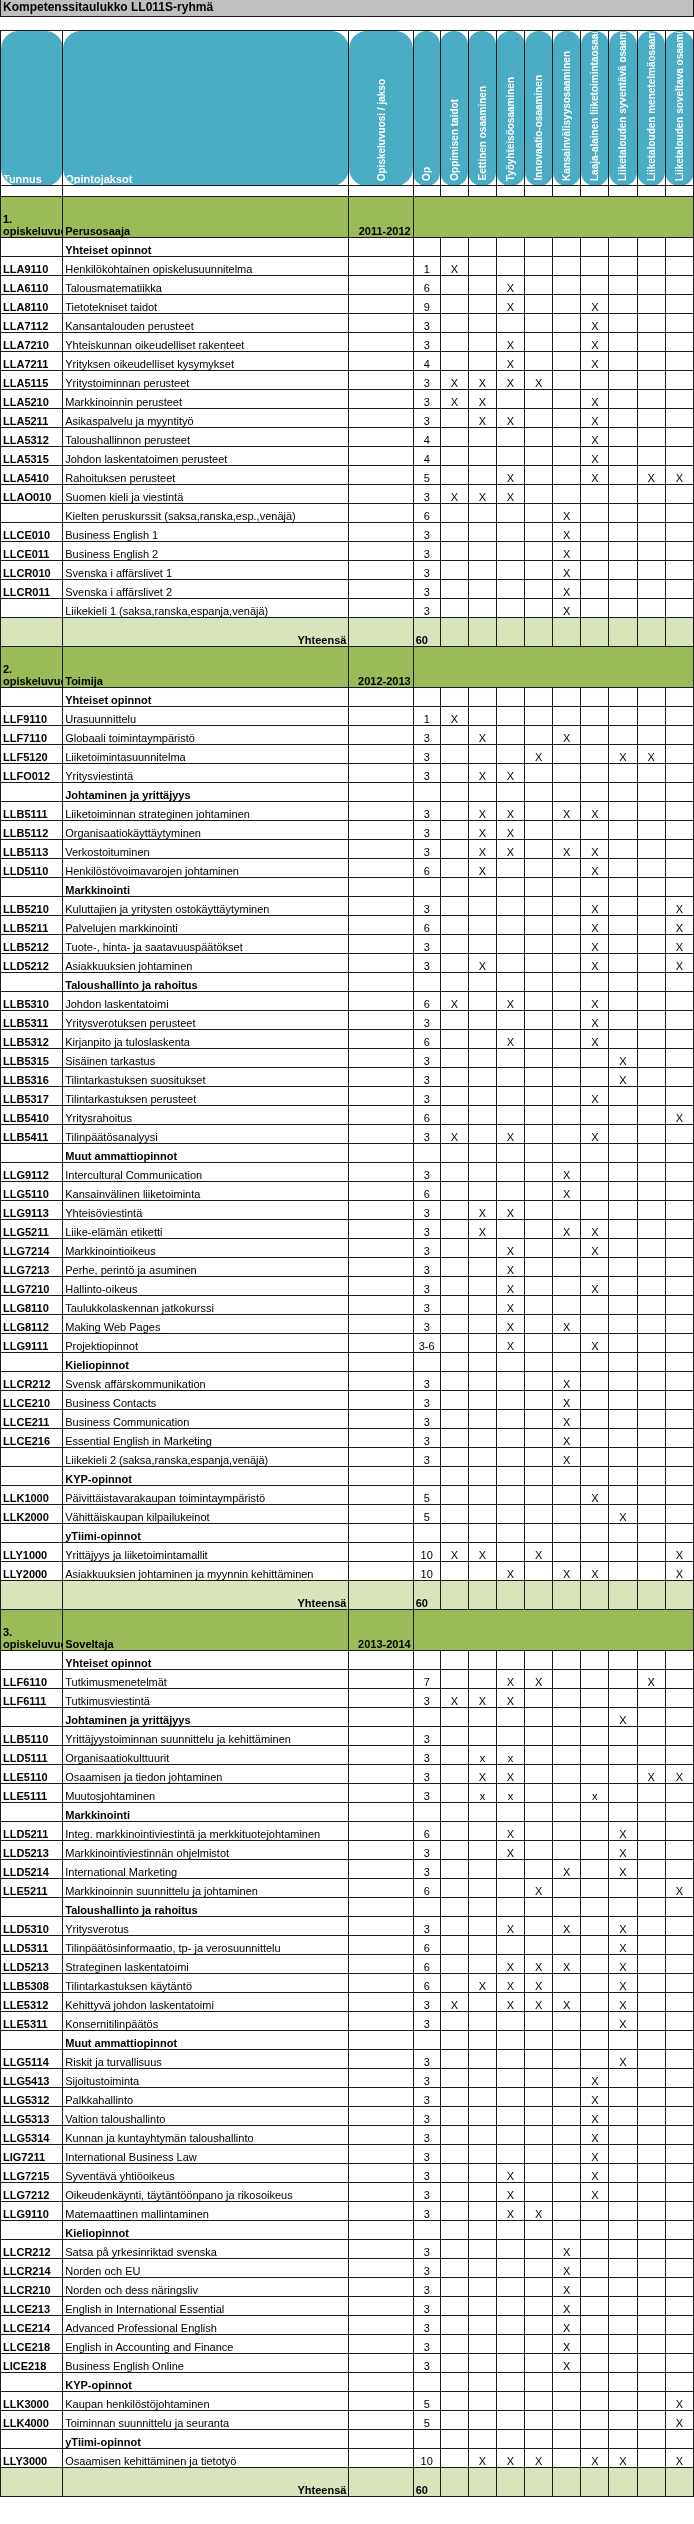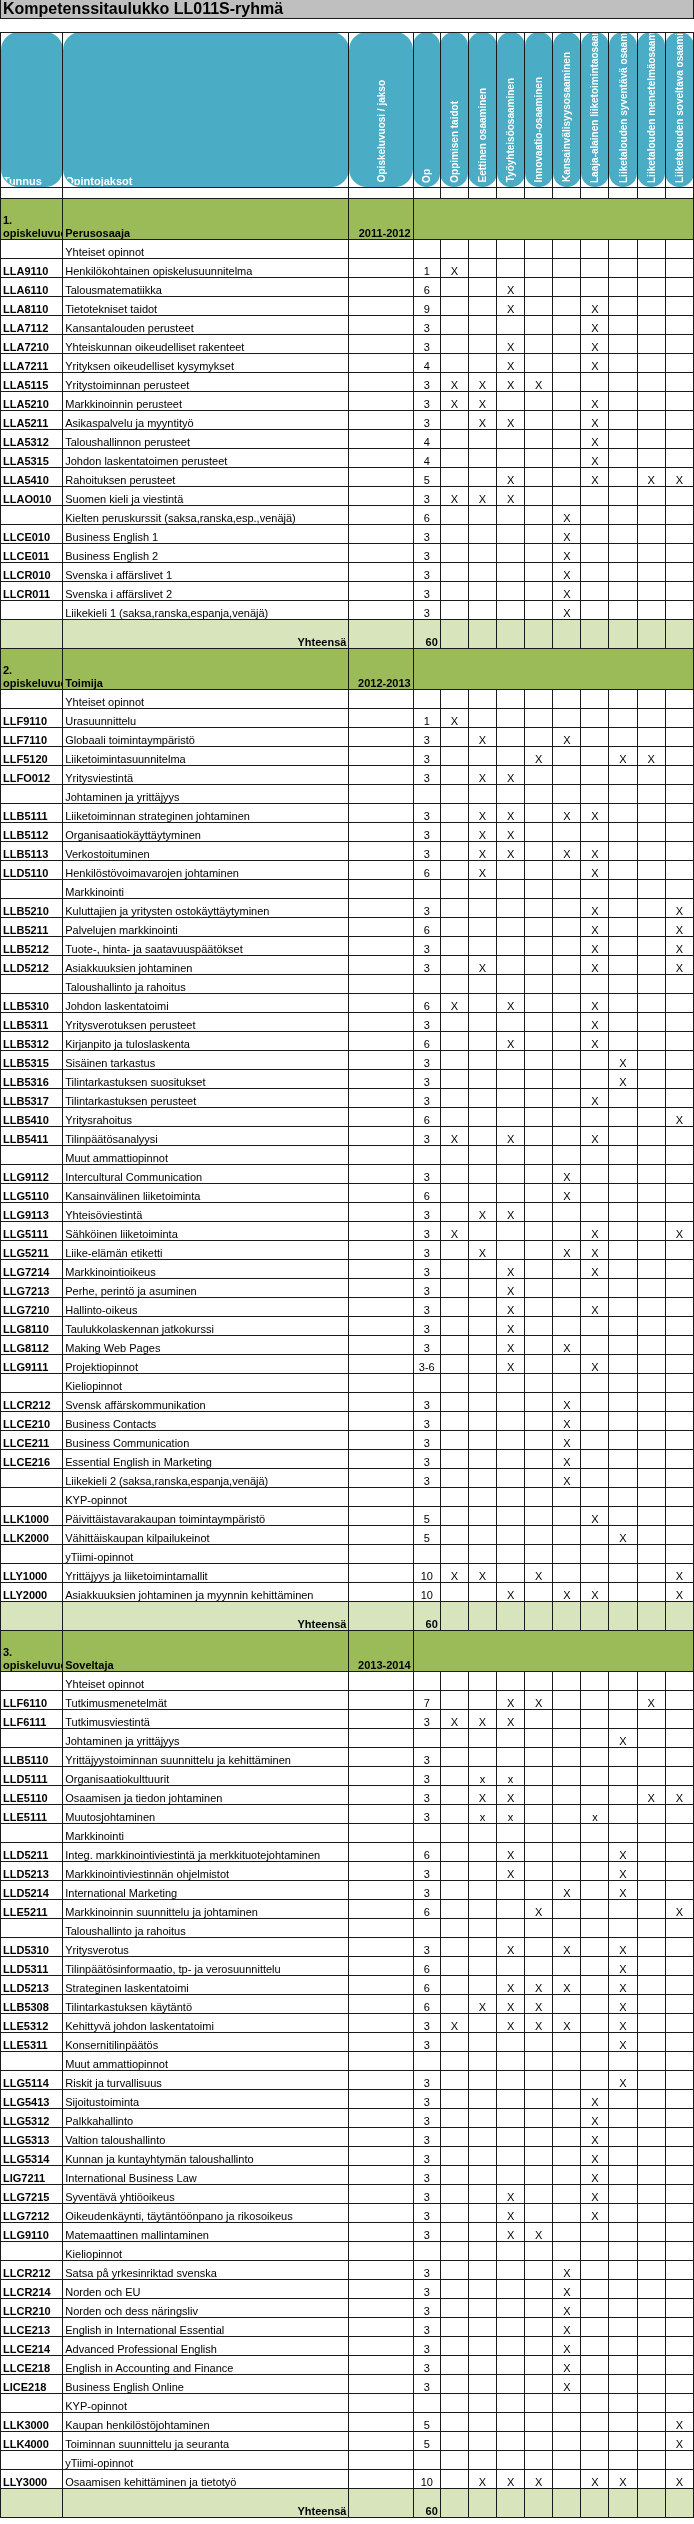--- a/index.html
+++ b/index.html
@@ -3,39 +3,39 @@
 <meta charset="utf-8">
 <style>
   html,body{margin:0;padding:0;background:#fff;}
   body{width:694px;font-family:"Liberation Sans","DejaVu Sans",sans-serif;color:#000;}
   table{border-collapse:collapse;table-layout:fixed;width:694px;}
   td,th{border:1px solid #1a1a1a;padding:0 2px;font-size:11px;line-height:1.1;overflow:hidden;white-space:nowrap;vertical-align:bottom;}
   
   col.c-tunnus{width:62px;}  col.c-name{width:285px;}  col.c-jakso{width:64px;}
   col.c-op{width:27px;}      col.c-comp{width:28px;}
   
-  .title-row td{background:var(--title-gray);font-weight:bold;font-size:16px;border:1px solid #1a1a1a;border-top:none;height:16px;vertical-align:middle;}
+  .title-row td{background:var(--title-gray);font-weight:bold;font-size:12px;border:1px solid #1a1a1a;border-top:none;height:16px;vertical-align:middle;}
   .spacer1 td{border:none;height:13px;background:#fff;}
   .spacer2 td{height:10px;background:#fff;}
   
   .head th{background:var(--teal);color:#fff;font-weight:bold;height:150px;text-align:left;border-radius:18px;}
   .head th.rot{vertical-align:bottom;text-align:center;padding:2px 0;}
   .rot span{writing-mode:vertical-rl;transform:rotate(180deg);font-size:10px;font-weight:bold;display:inline-block;max-height:146px;}
   
   .sh td{background:var(--green);font-weight:bold;height:40px;}
   .sh .idx{white-space:normal;vertical-align:bottom;}
   .sh .period{text-align:right;}
   
   .r td{height:18px;background:#fff;}
   .r td.code{font-weight:bold;}
   .r td.op,.r td.mark{text-align:center;}
-  .r.subh td.name{font-weight:normal;}
+  .r.subh td.name{font-weight:bold;}
   .tot td{background:var(--ltgreen);height:28px;margin-top:8px;}
   .tot td.lbl{font-weight:bold;text-align:right;}
-  .tot td.op{font-weight:bold;text-align:right;}
+  .tot td.op{font-weight:bold;text-align:left;}
 </style>
 </head>
 <body>
 
 <table>
   <colgroup>
     <col class="c-tunnus">
       <col class="c-name">
       <col class="c-jakso">
       <col class="c-op">
@@ -827,35 +827,20 @@
         <td class="mark">X</td>
         <td class="mark">X</td>
         <td class="mark"></td>
         <td class="mark"></td>
         <td class="mark"></td>
         <td class="mark"></td>
         <td class="mark"></td>
         <td class="mark"></td>
       </tr>
       <tr class="r">
-        <td class="code">LLG5111</td>
-        <td class="name">Sähköinen liiketoiminta</td>
-        <td></td>
-        <td class="op">3</td>
-        <td class="mark">X</td>
-        <td class="mark"></td>
-        <td class="mark"></td>
-        <td class="mark"></td>
-        <td class="mark"></td>
-        <td class="mark">X</td>
-        <td class="mark"></td>
-        <td class="mark"></td>
-        <td class="mark">X</td>
-      </tr>
-      <tr class="r">
         <td class="code">LLG5211</td>
         <td class="name">Liike-elämän etiketti</td>
         <td></td>
         <td class="op">3</td>
         <td class="mark"></td>
         <td class="mark">X</td>
         <td class="mark"></td>
         <td class="mark"></td>
         <td class="mark">X</td>
         <td class="mark">X</td>

